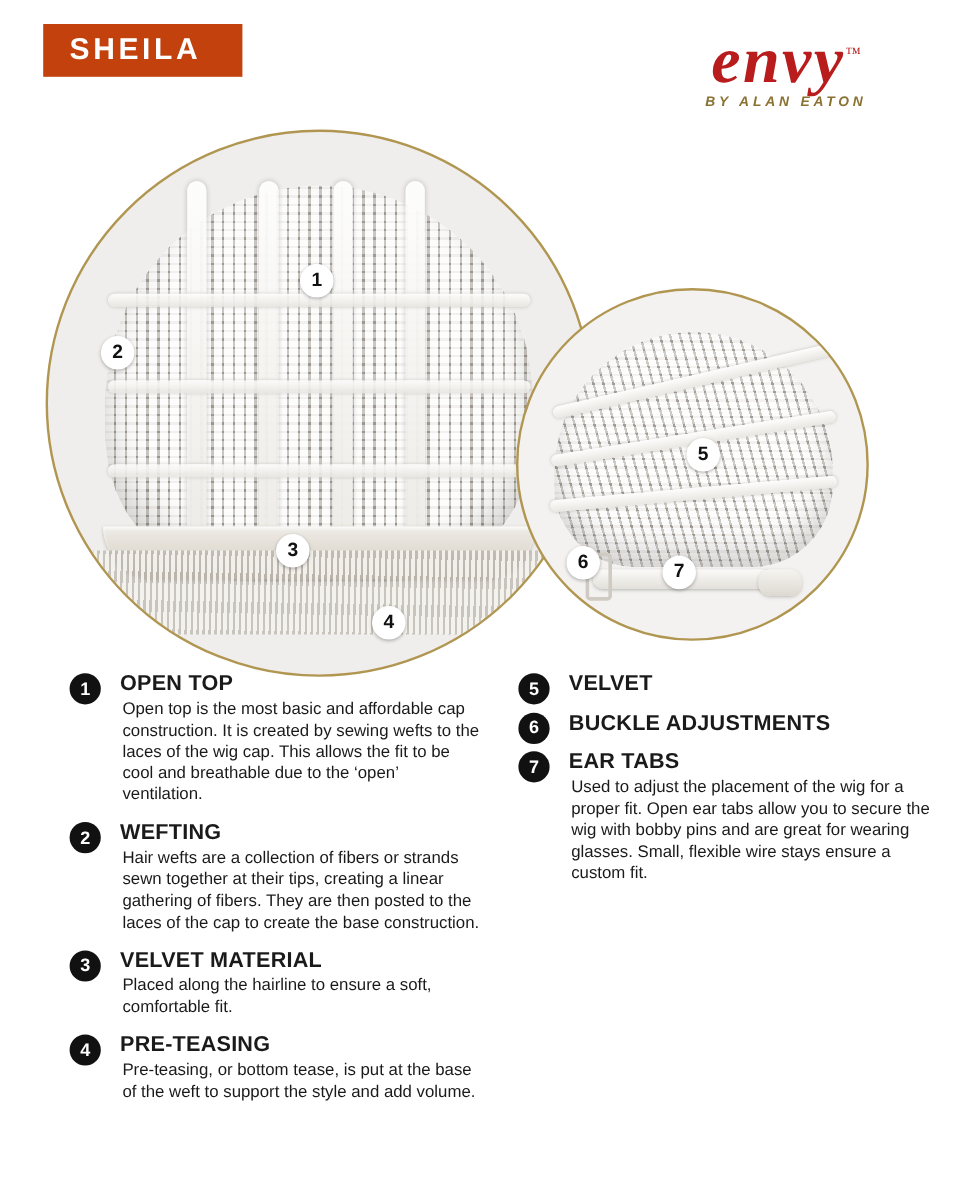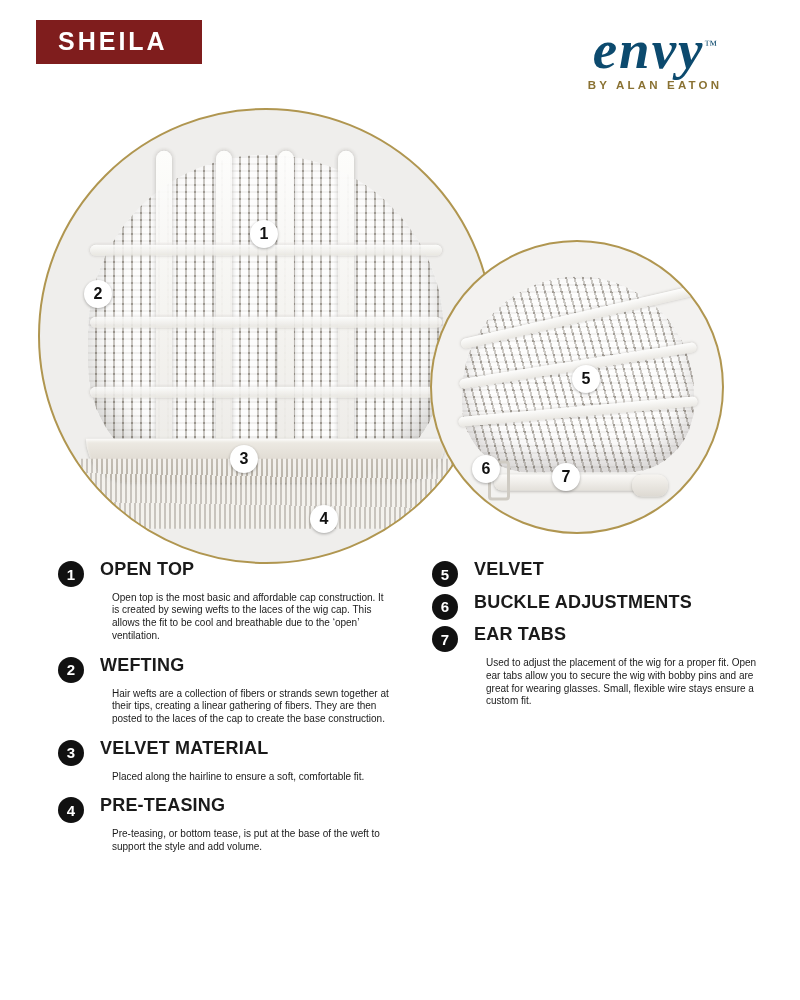--- a/index.html
+++ b/index.html
@@ -20,21 +20,21 @@
   .header {
     position: absolute;
     top: 0; left: 0;
     width: 800px;
     height: 118px;
   }
   .title-badge {
     position: absolute;
     left: 36px;
     top: 20px;
-    background: #7f1d1d;
+    background: #c2410c;
     color: #ffffff;
     font-size: 25px;
     letter-spacing: 3px;
     font-weight: bold;
     padding: 9px 34px 10px 22px;
     line-height: 1;
   }
   .brand {
     position: absolute;
     right: 30px;
@@ -42,38 +42,39 @@
     width: 230px;
     height: 78px;
     text-align: center;
   }
   .brand-word {
     font-family: "Liberation Serif", serif;
     font-size: 55px;
     font-style: italic;
     font-weight: bold;
     letter-spacing: 2px;
-    color: #0c4a6e;
+    color: #b91c1c;
     line-height: 1;
     position: relative;
     display: inline-block;
   }
   .brand-tm {
     font-size: 13px;
     vertical-align: super;
     font-style: normal;
     font-weight: normal;
     letter-spacing: 0;
   }
   .brand-sub {
     font-size: 11.5px;
     letter-spacing: 3.2px;
     color: #8a7233;
     margin-top: 2px;
     font-weight: bold;
+    font-style: italic;
   }
 
   
   .illustration {
     position: absolute;
     left: 0;
     top: 100px;
     width: 800px;
     height: 455px;
   }
@@ -289,23 +290,23 @@
     justify-content: center;
   }
   .entry-title {
     font-size: 18px;
     font-weight: bold;
     letter-spacing: 0.2px;
     margin: 1px 0 1px 0;
     line-height: 1.15;
   }
   .entry-body {
-    font-size: 10px;
+    font-size: 14px;
     line-height: 1.28;
-    margin: 12px;
+    margin: 2px;
     color: #1a1a1a;
   }
 </style>
 </head>
 <body>
 
 <div class="header">
   <div class="title-badge">SHEILA</div>
   <div class="brand">
     <div class="brand-word">

